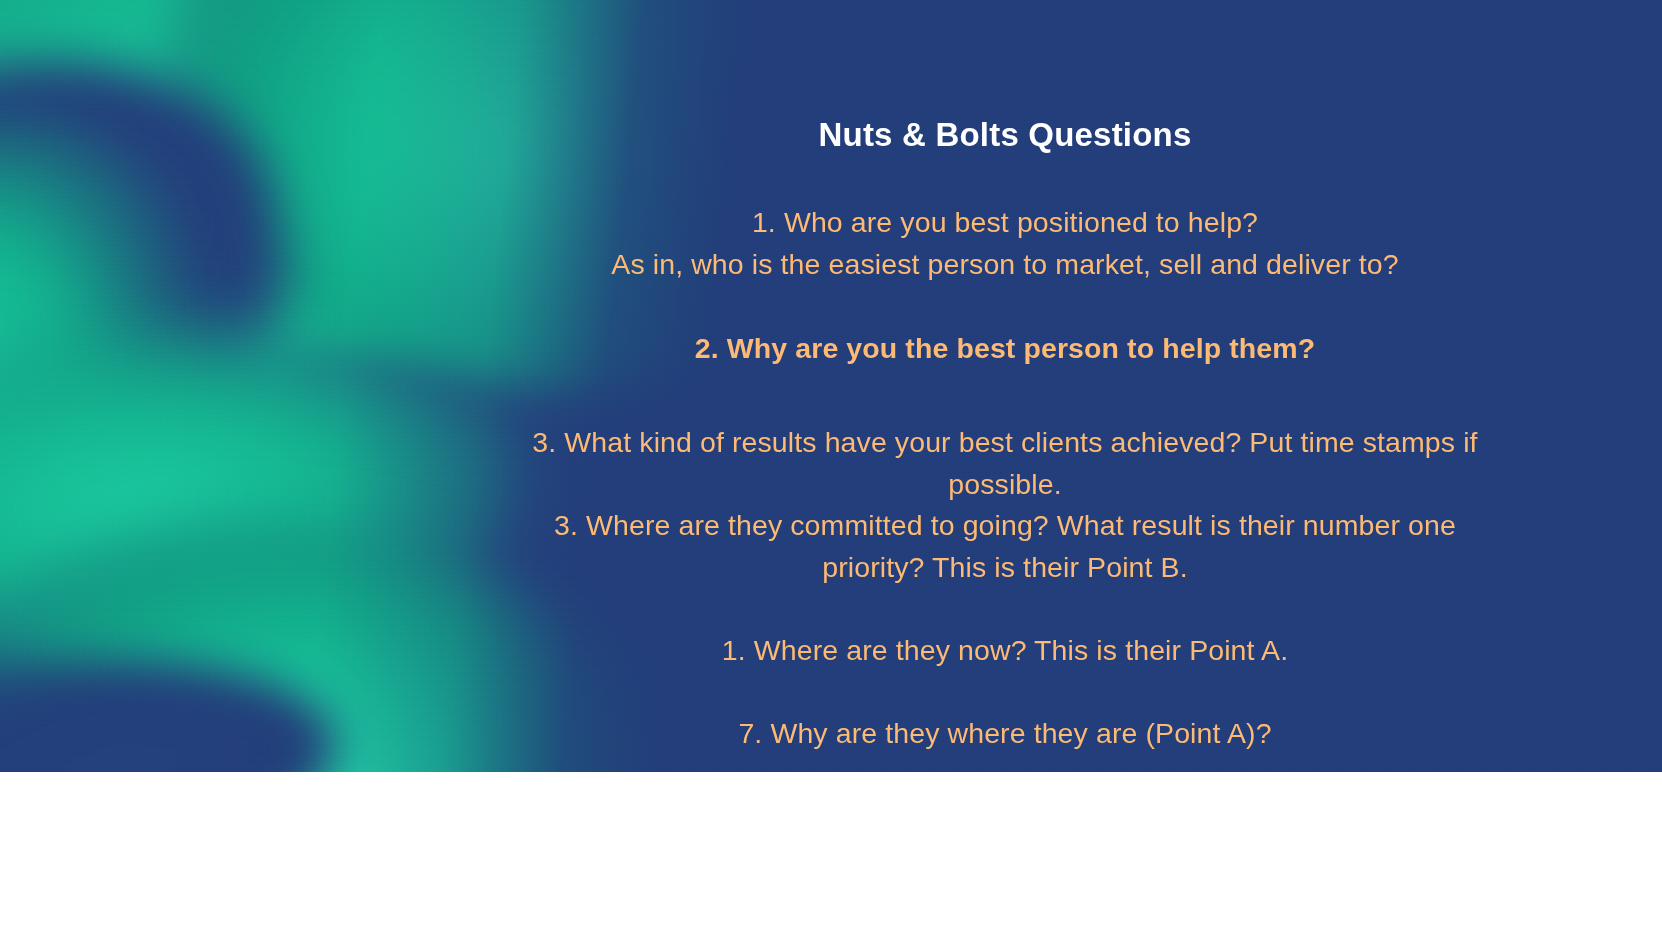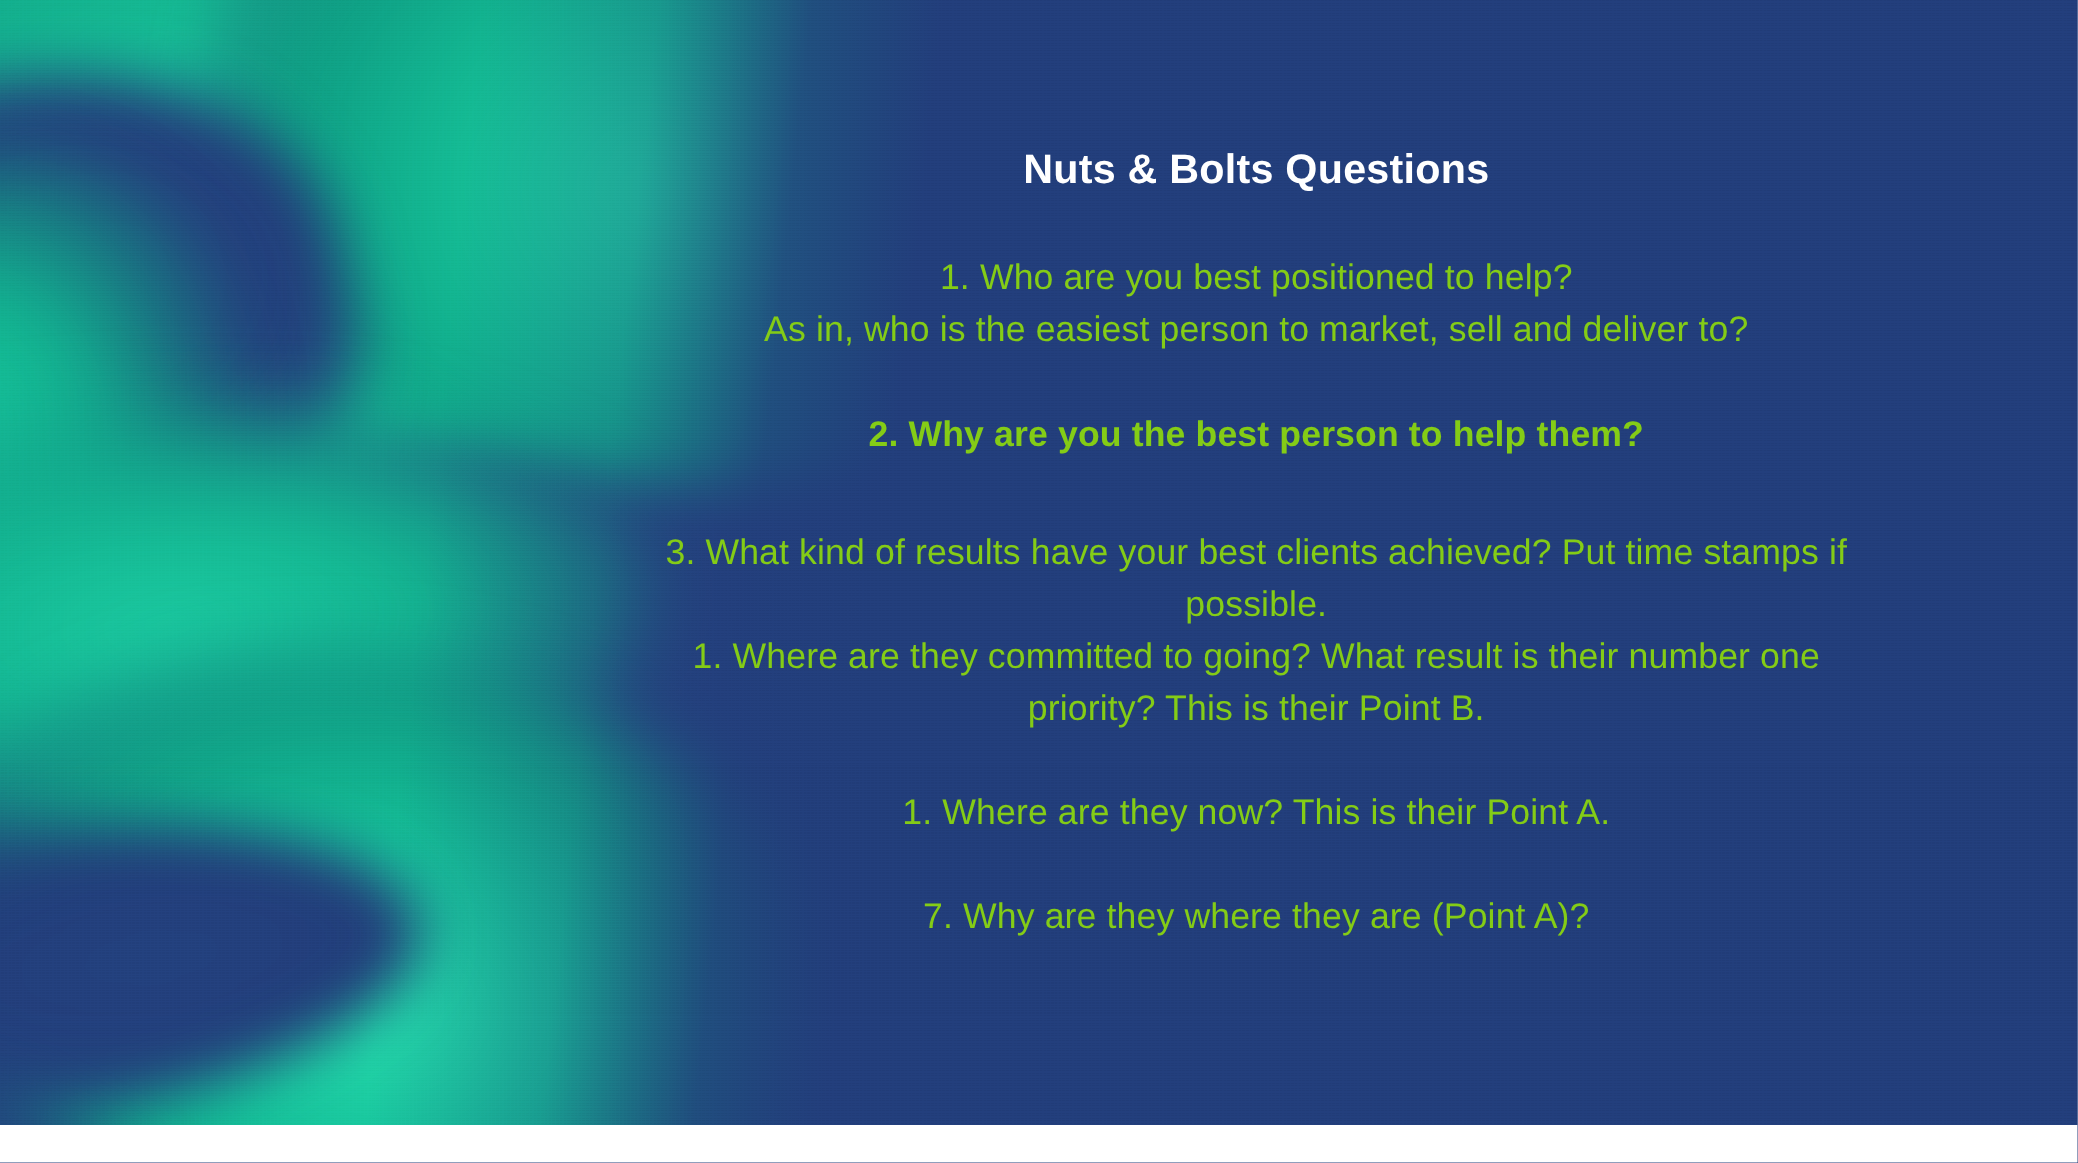--- a/index.html
+++ b/index.html
@@ -8,21 +8,21 @@
   html, body {
     width: 1662px;
     height: 930px;
     overflow: hidden;
     font-family: "Liberation Sans", sans-serif;
   }
 
   #slide {
     position: relative;
     width: 1662px;
-    height: 900px;
+    height: 772px;
     background: #213c78;
     overflow: hidden;
   }
 
   
   #artwork {
     position: absolute;
     inset: 0;
     overflow: hidden;
     pointer-events: none;
@@ -228,21 +228,21 @@
     top: 202px;
     width: 1070px;
     list-style: none;
   }
 
   .question {
     font-size: 28.5px;
     font-weight: 400;
     line-height: 1.47;
     letter-spacing: 0.1px;
-    color: #84cc16;
+    color: #fdba74;
     margin: 0 auto;
   }
 
   
   .question.q1 { width: 1070px; margin-bottom: 42px; }
   .question.q2 { width: 1070px; margin-bottom: 52px; font-weight: bold; }
   .question.q3 { width:  995px; }
   .question.q4 { width:  985px; margin-bottom: 41px; }
   .question.q5 { width: 1070px; margin-bottom: 41px; }
   .question.q6 { width: 1070px; margin-bottom: 0;    }
@@ -268,19 +268,19 @@
 
   <div id="content">
 
     <h1 id="slide-title">Nuts &amp; Bolts Questions</h1>
 
     <ul id="question-list">
       <li class="question q1" style="white-space: pre-line;">1. Who are you best positioned to help?
 As in, who is the easiest person to market, sell and deliver to?</li>
       <li class="question q2">2. Why are you the best person to help them?</li>
       <li class="question q3">3. What kind of results have your best clients achieved? Put time stamps if possible.</li>
-      <li class="question q4">1. Where are they committed to going? What result is their number one priority? This is their Point B.</li>
+      <li class="question q4">3. Where are they committed to going? What result is their number one priority? This is their Point B.</li>
       <li class="question q5">1. Where are they now? This is their Point A.</li>
       <li class="question q6">7. Why are they where they are (Point A)?</li>
     </ul>
 
   </div>
 </div>
 
 </body></html>

